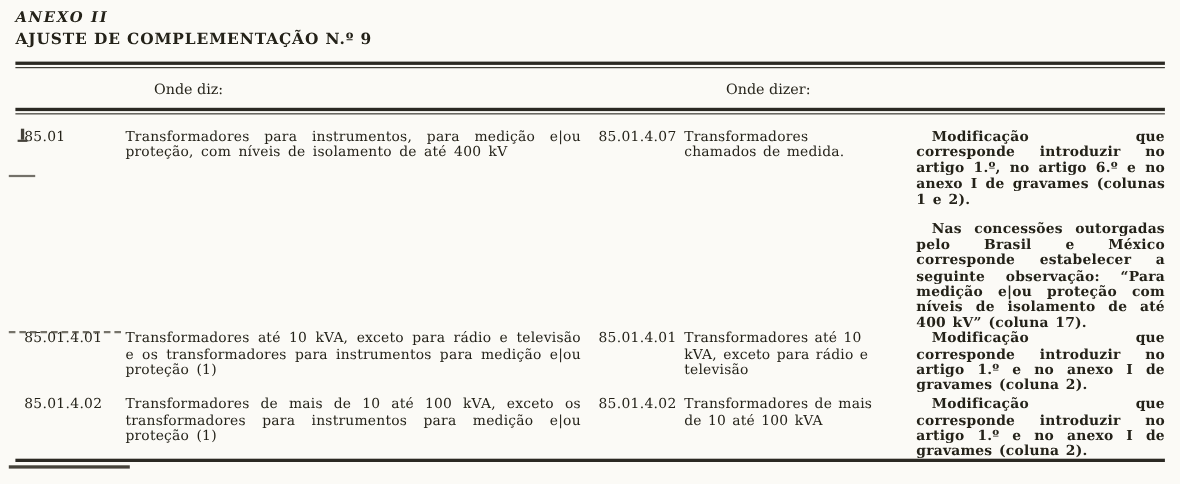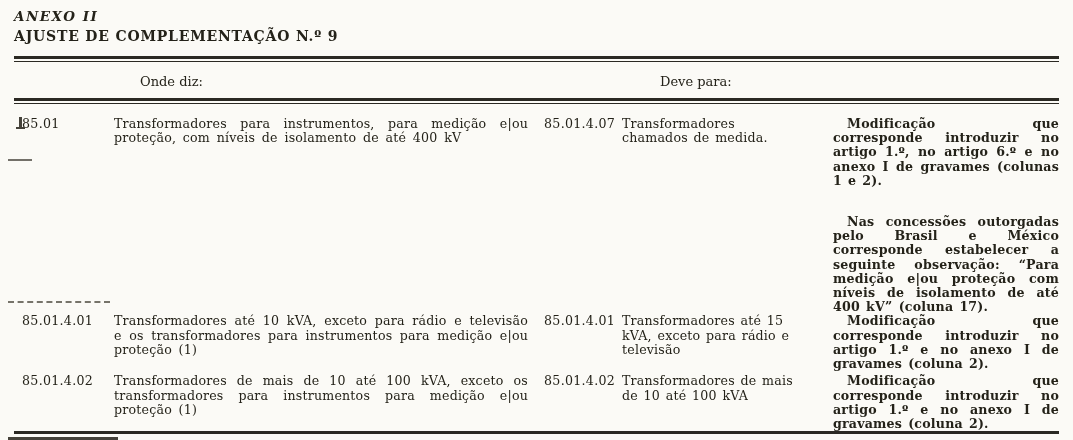--- a/index.html
+++ b/index.html
@@ -34,21 +34,21 @@
   .row-1 { min-height:167px; }
   .row-2 { min-height:60px; }
   .row-3 { min-height:46px; }
 
   .code { padding-left:8px; letter-spacing:0.3px; white-space:nowrap; }
   .code-mid { padding-left:0; }
   .desc { text-align:justify; padding-right:16px; word-spacing:2.5px; letter-spacing:0.2px; }
   .mid-desc { text-align:left; padding-right:6px; word-spacing:1.5px; }
   .note { padding-left:25px; text-align:justify; word-spacing:1.5px; letter-spacing:0.2px;font-weight:bold; }
   .note p { text-indent:14px; }
-  .note p + p { margin-top:27px; }
+  .note p + p { margin-top:13px; }
 
   .footnote { margin-top:13px; font-size:13px; letter-spacing:0.3px; word-spacing:1px; }
 
   
   .artifact { position:absolute; background:#45423a; }
   .a-mark1 { left:19px; top:117px; width:3px; height:10px; }
   .a-mark1::after { content:""; position:absolute; left:-3px; bottom:-2px; width:9px; height:2px; background:#45423a; }
   .a-mark2 { left:8px; top:159px; width:24px; height:2px; opacity:0.75; }
   .a-dash  { left:8px; top:301px; width:102px; height:0; background:none; border-top:2px dashed #565248; opacity:0.8; }
   .a-footsep { left:8px; top:auto; width:110px; height:3px; }
@@ -60,21 +60,21 @@
 
   <div class="doc-title">
     <div class="title-line1">ANEXO II</div>
     <div class="title-line2">AJUSTE DE COMPLEMENTAÇÃO N.º 9</div>
   </div>
 
   <div class="rule-double rule-top"></div>
 
   <div class="thead">
     <div class="th-left">Onde diz:</div>
-    <div class="th-right">Deve para:</div>
+    <div class="th-right">Onde dizer:</div>
   </div>
 
   <div class="rule-double"></div>
 
   <div class="tbody">
 
     <div class="trow row-1">
       <div class="code">85.01</div>
       <div class="desc">Transformadores para instrumentos, para medição e|ou proteção, com níveis de isolamento de até 400 kV</div>
       <div class="code code-mid">85.01.4.07</div>
@@ -82,21 +82,21 @@
       <div class="note">
         <p>Modificação que corresponde introduzir no artigo 1.º, no artigo 6.º e no anexo I de gravames (colunas 1 e 2).</p>
         <p>Nas concessões outorgadas pelo Brasil e México corresponde estabelecer a seguinte observação: “Para medição e|ou proteção com níveis de isolamento de até 400 kV” (coluna 17).</p>
       </div>
     </div>
 
     <div class="trow row-2">
       <div class="code">85.01.4.01</div>
       <div class="desc">Transformadores até 10 kVA, exceto para rádio e televisão e os transformadores para instrumentos para medição e|ou proteção (1)</div>
       <div class="code code-mid">85.01.4.01</div>
-      <div class="desc mid-desc">Transformadores até 15 kVA, exceto para rádio e televisão</div>
+      <div class="desc mid-desc">Transformadores até 10 kVA, exceto para rádio e televisão</div>
       <div class="note">
         <p>Modificação que corresponde introduzir no artigo 1.º e no anexo I de gravames (coluna 2).</p>
       </div>
     </div>
 
     <div class="trow row-3">
       <div class="code">85.01.4.02</div>
       <div class="desc">Transformadores de mais de 10 até 100 kVA, exceto os transformadores para instrumentos para medição e|ou proteção (1)</div>
       <div class="code code-mid">85.01.4.02</div>
       <div class="desc mid-desc">Transformadores de mais de 10 até 100 kVA</div>

